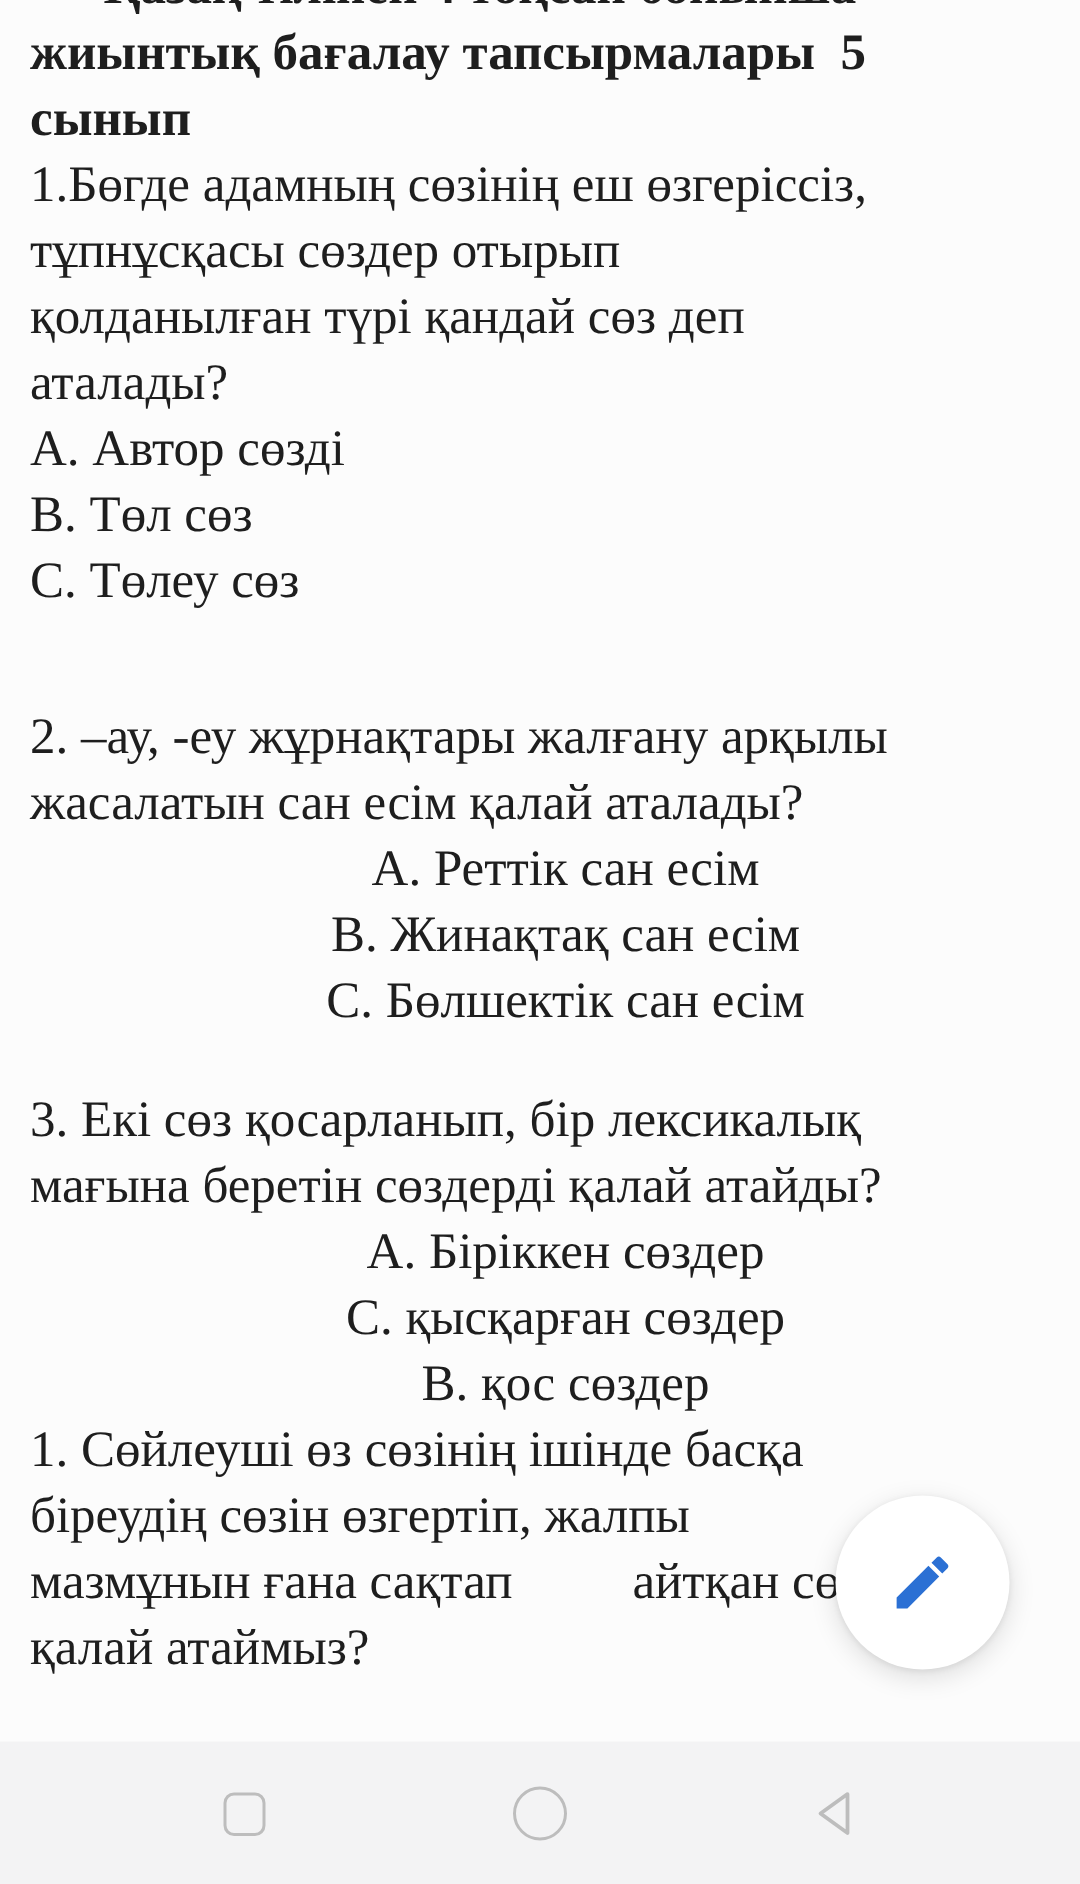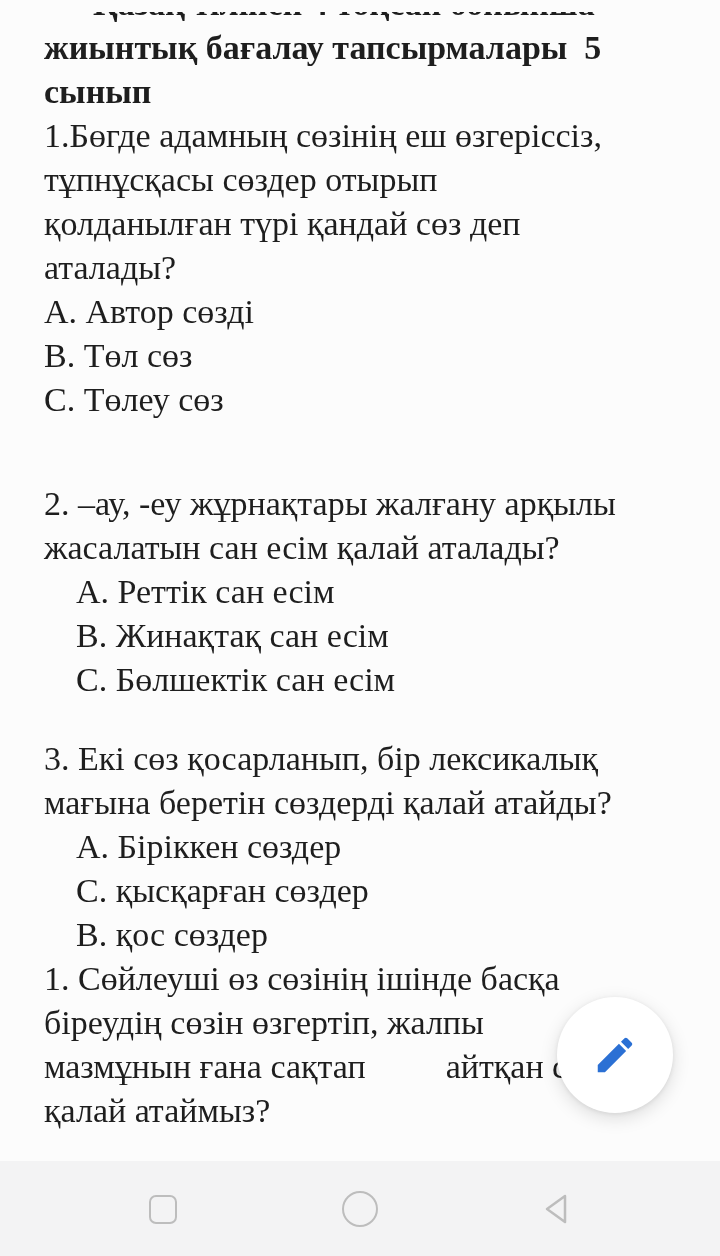--- a/index.html
+++ b/index.html
@@ -3,36 +3,36 @@
 <meta charset="utf-8">
 <style>
   html, body { margin:0; padding:0; }
   body {
     width:720px; height:1256px; overflow:hidden; position:relative;
     background:#fcfcfc;
     font-family:"Liberation Serif", serif;
   }
   
   .doc {
-    position:absolute; top:12px; left:0; right:0; height:1161px;
+    position:absolute; top:0; left:0; right:0; height:1161px;
     background:#fcfcfc; color:#1e1e1e;
-    padding:0 18px 0 44px; box-sizing:border-box;
+    padding:0 18px 0 20px; box-sizing:border-box;
     font-size:34px; line-height:44px;
     overflow:hidden;
   }
   .line { white-space:pre-wrap; }
   .title-clip { height:14px; overflow:hidden; margin-left:49px; }
   .title-clip .line { margin-top:-30px; }
   .bold { font-weight:bold; }
   .q1 { }
   .q2 { margin-top:60px; }
   .q3 { margin-top:35px; }
   .q3-opts { margin-top:0; }
   .q4 { margin-top:0; }
-  .indent { padding-left:32px; }
+  .indent { padding-left:32px;text-align:center; }
   .gap-spacer { display:inline-block; width:80px; }
   
   .fab {
     position:absolute; left:557px; top:997px; width:116px; height:116px;
     background:#ffffff; border:none; border-radius:50%;
     box-shadow:0 5px 18px rgba(0,0,0,0.13), 0 1px 4px rgba(0,0,0,0.08);
     display:flex; align-items:center; justify-content:center;
     z-index:5; cursor:pointer; padding:0;
   }
   

